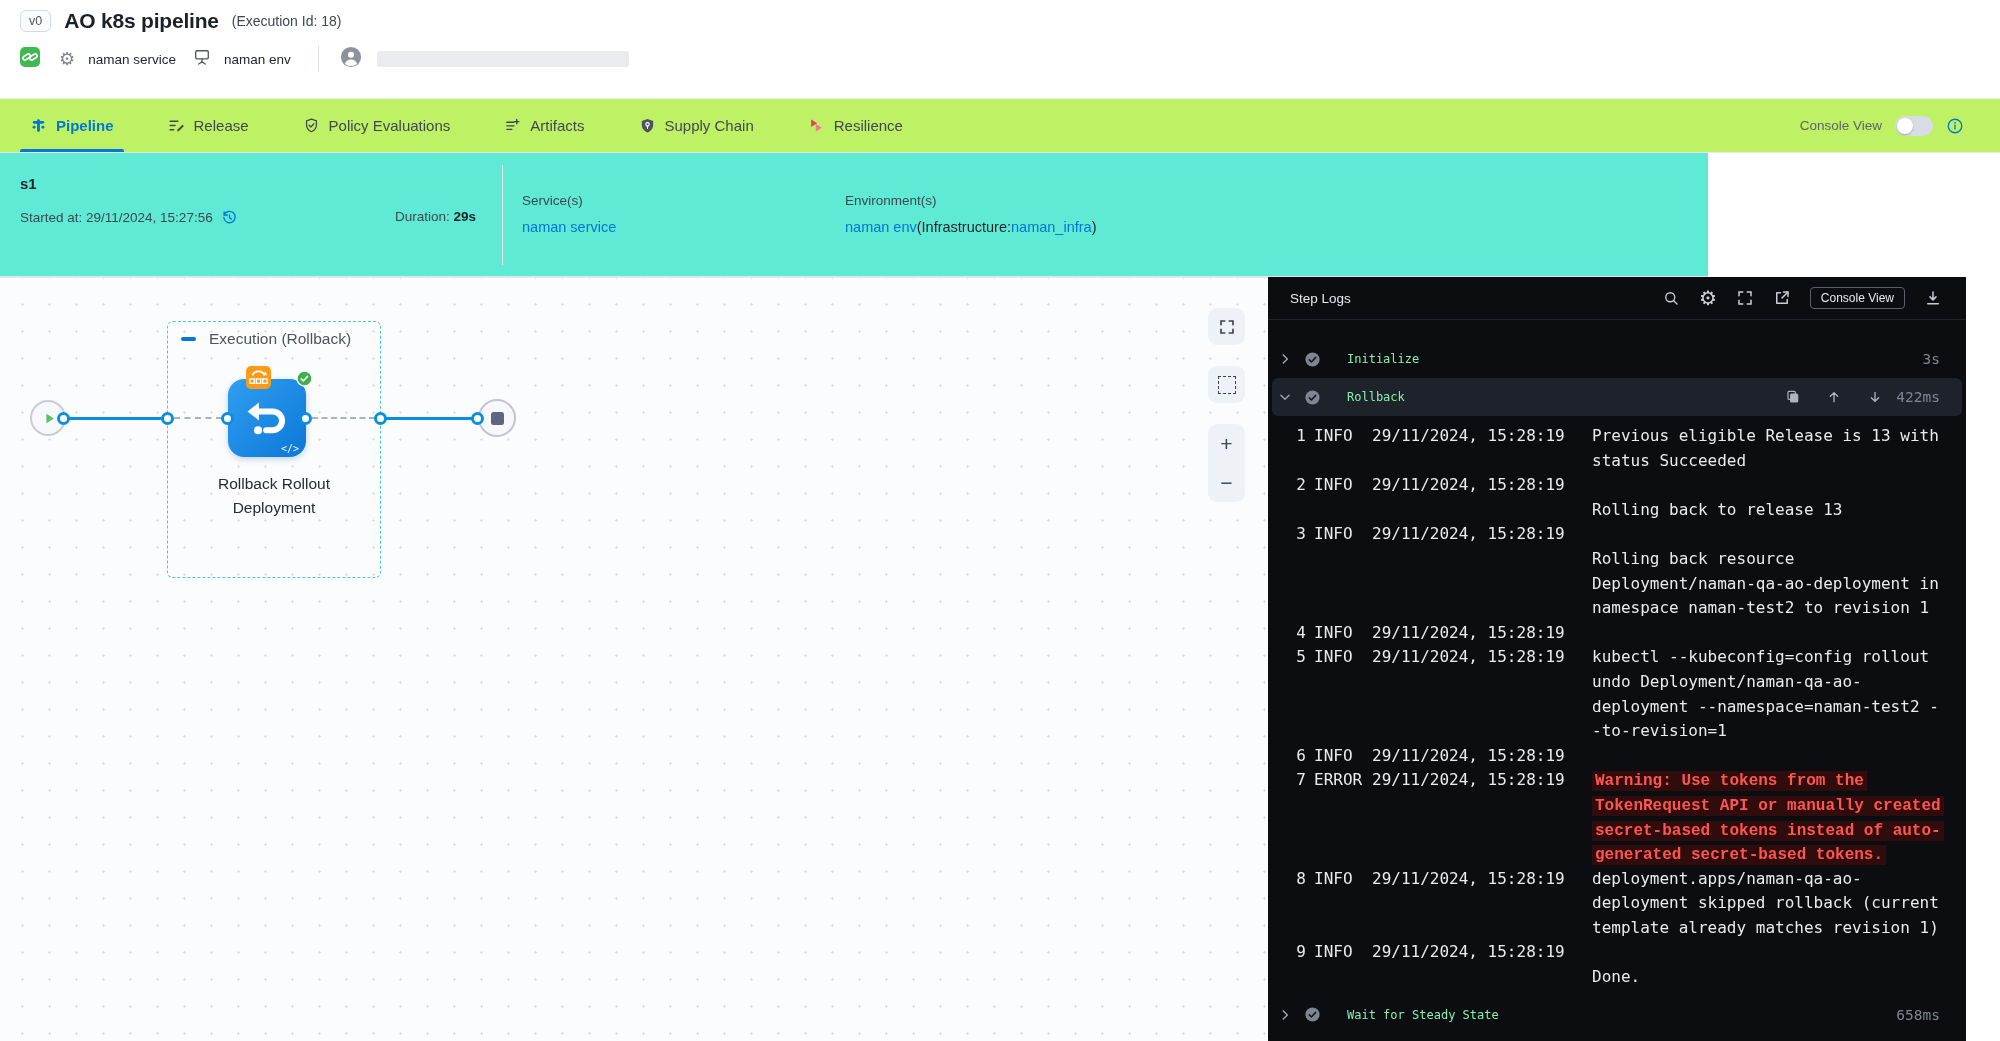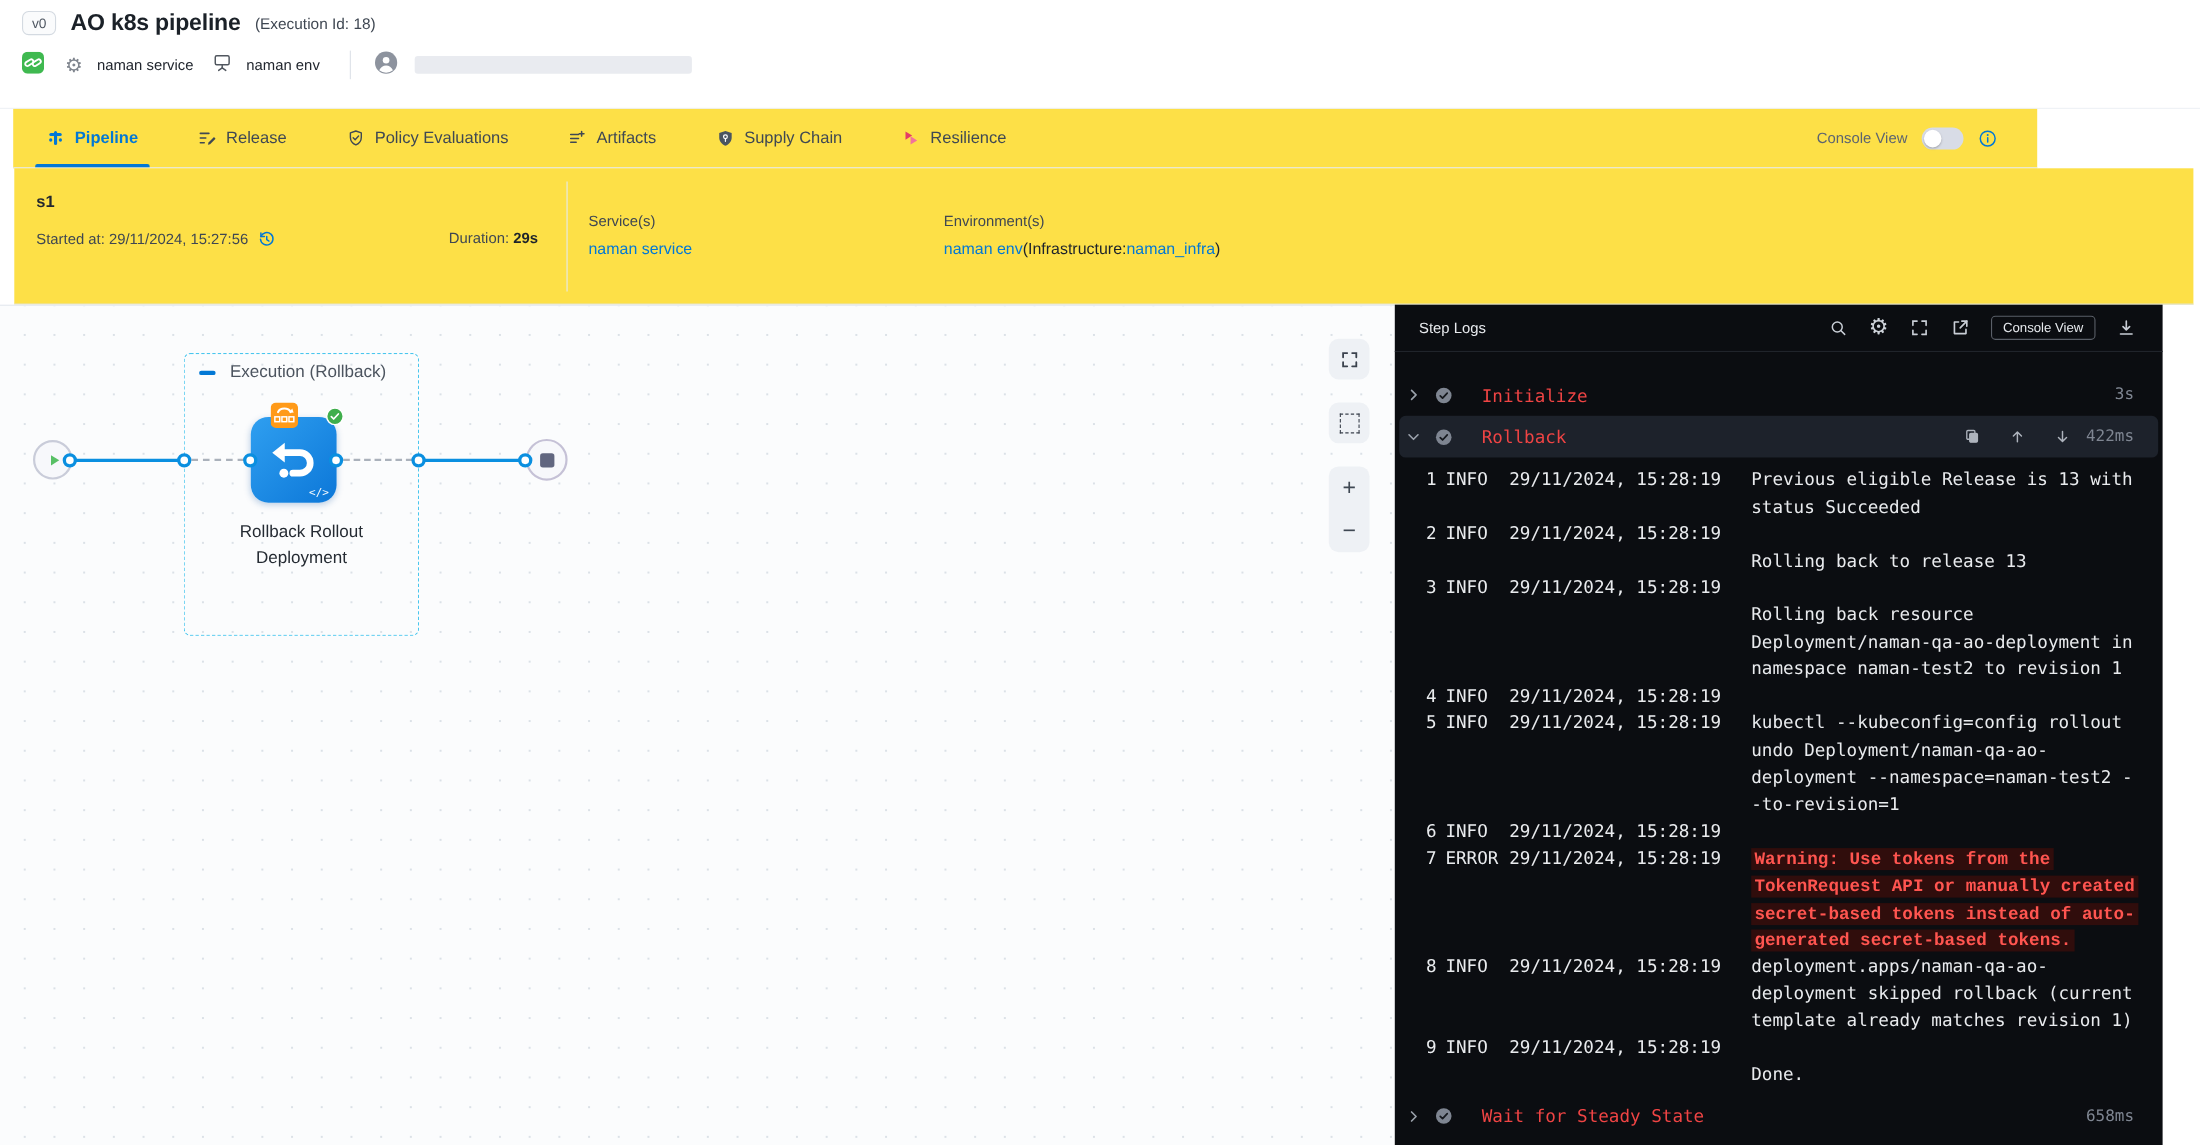--- a/index.html
+++ b/index.html
@@ -12,33 +12,33 @@
   .vbadge{border:1px solid #d4dae1;border-radius:6px;background:#fafbfc;color:#4f5762;font-size:12.5px;padding:3px 8px;}
   .ptitle{font-size:21px;font-weight:700;color:#1b2128;margin:0;letter-spacing:-.2px;}
   .execid{font-size:14px;color:#3f4752;}
   .hdr-row2{position:absolute;left:20px;top:46px;display:flex;align-items:center;gap:11px;height:26px;}
   .hgear{font-size:18px;color:#80868f;margin-left:8px;line-height:1;}
   .hname{font-size:13.5px;color:#22272f;margin:0 6px 0 2px;}
   .vdiv{width:1px;height:26px;background:#dde2e8;margin:0 10px;}
   .redacted{width:252px;height:16px;border-radius:3px;background:#e9ebf0;margin-left:4px;}
 
   
-  .tabbar{position:absolute;left:12px;top:99px;width:1840px;height:53px;border-bottom:1px solid #e6eaef;background:#fde047;}
+  .tabbar{position:absolute;left:0;top:99px;width:2000px;height:53px;border-bottom:1px solid #e6eaef;background:#bef264;}
   .tabs{position:absolute;left:30px;top:0;height:53px;display:flex;gap:54px;}
   .tab{display:flex;align-items:center;gap:9px;font-size:15px;color:#3f4853;position:relative;cursor:pointer;}
   .tab.active{color:#0278d5;font-weight:700;}
   .tab.active::after{content:"";position:absolute;left:-10px;right:-10px;bottom:0;height:3px;background:#0278d5;border-radius:2px 2px 0 0;}
   .tab .ticon{display:flex;align-items:center;}
   .tab-right{position:absolute;right:36px;top:0;height:53px;display:flex;align-items:center;gap:13px;}
   .cv-label{font-size:13.5px;color:#5c6470;}
   .toggle{width:38px;height:20px;border-radius:10px;background:#d8dce6;position:relative;cursor:pointer;}
   .toggle .knob{position:absolute;left:2px;top:2px;width:16px;height:16px;border-radius:50%;background:#fff;box-shadow:0 1px 2px rgba(0,0,0,.25);}
 
   
-  .stagebar{position:absolute;left:13px;top:153px;width:1981px;height:123px;background:#fde047;border-bottom:1px solid #dfe5eb;}
+  .stagebar{position:absolute;left:0;top:153px;width:1708px;height:123px;background:#5eead4;border-bottom:1px solid #dfe5eb;}
   .stage-name{position:absolute;left:20px;top:22px;font-size:15px;font-weight:700;color:#22272f;}
   .stage-started{position:absolute;left:20px;top:56px;font-size:13.5px;color:#3f4752;display:flex;gap:8px;align-items:center;}
   .stage-duration{position:absolute;left:395px;top:56px;font-size:13.5px;color:#3f4752;}
   .stage-duration b{color:#1d232b;font-weight:700;}
   .vline1{position:absolute;left:502px;top:12px;width:1px;height:100px;background:#e6eaef;}
   .info-col .col-label{font-size:13.5px;color:#3f4752;}
   .info-col .col-link{font-size:14.5px;color:#0278d5;margin-top:11px;cursor:pointer;}
   .svc-col{position:absolute;left:522px;top:40px;}
   .env-col{position:absolute;left:845px;top:40px;}
   .envdark{color:#1d232b;}
@@ -82,21 +82,21 @@
   .lp-title{font-size:13.5px;color:#e8eaee;}
   .lp-icons{margin-left:auto;display:flex;align-items:center;gap:19px;}
   .lp-ic{display:flex;align-items:center;cursor:pointer;}
   .lp-gear{font-size:20px;color:#ced3da;line-height:1;}
   .lp-btn{border:1px solid #5a5f68;border-radius:4px;color:#e6e9ed;font-size:12px;padding:3px 10px;cursor:pointer;
     font-family:"Liberation Sans",sans-serif;}
   .steps{padding-top:20px;}
   .step-row{height:38px;display:flex;align-items:center;padding:0 26px 0 10px;cursor:pointer;}
   .step-row .chev{width:24px;display:flex;align-items:center;}
   .step-row .schk{display:flex;align-items:center;margin-left:2px;}
-  .step-row .sname{margin-left:26px;font-size:16px;color:#ef4444;}
+  .step-row .sname{margin-left:26px;font-size:12px;color:#86efac;}
   .step-row .dur{margin-left:auto;font-size:14.5px;color:#7f8692;}
   .step-row.selected{background:#1d222b;border-radius:6px;margin:0 4px;padding:0 22px 0 6px;}
   .step-tools{display:flex;gap:25px;margin-left:auto;align-items:center;}
   .step-row.selected .dur{margin-left:13px;}
   .log-body{padding:8px 0 6px 24px;}
   .log-entry{display:flex;align-items:flex-start;}
   .le-meta{display:flex;flex:none;}
   .le-meta span{font-size:16px;color:#e9ebee;line-height:24.6px;white-space:pre;}
   .le-num{display:inline-block;width:14px;text-align:right;}
   .le-level{display:inline-block;width:58px;margin-left:8px;}

